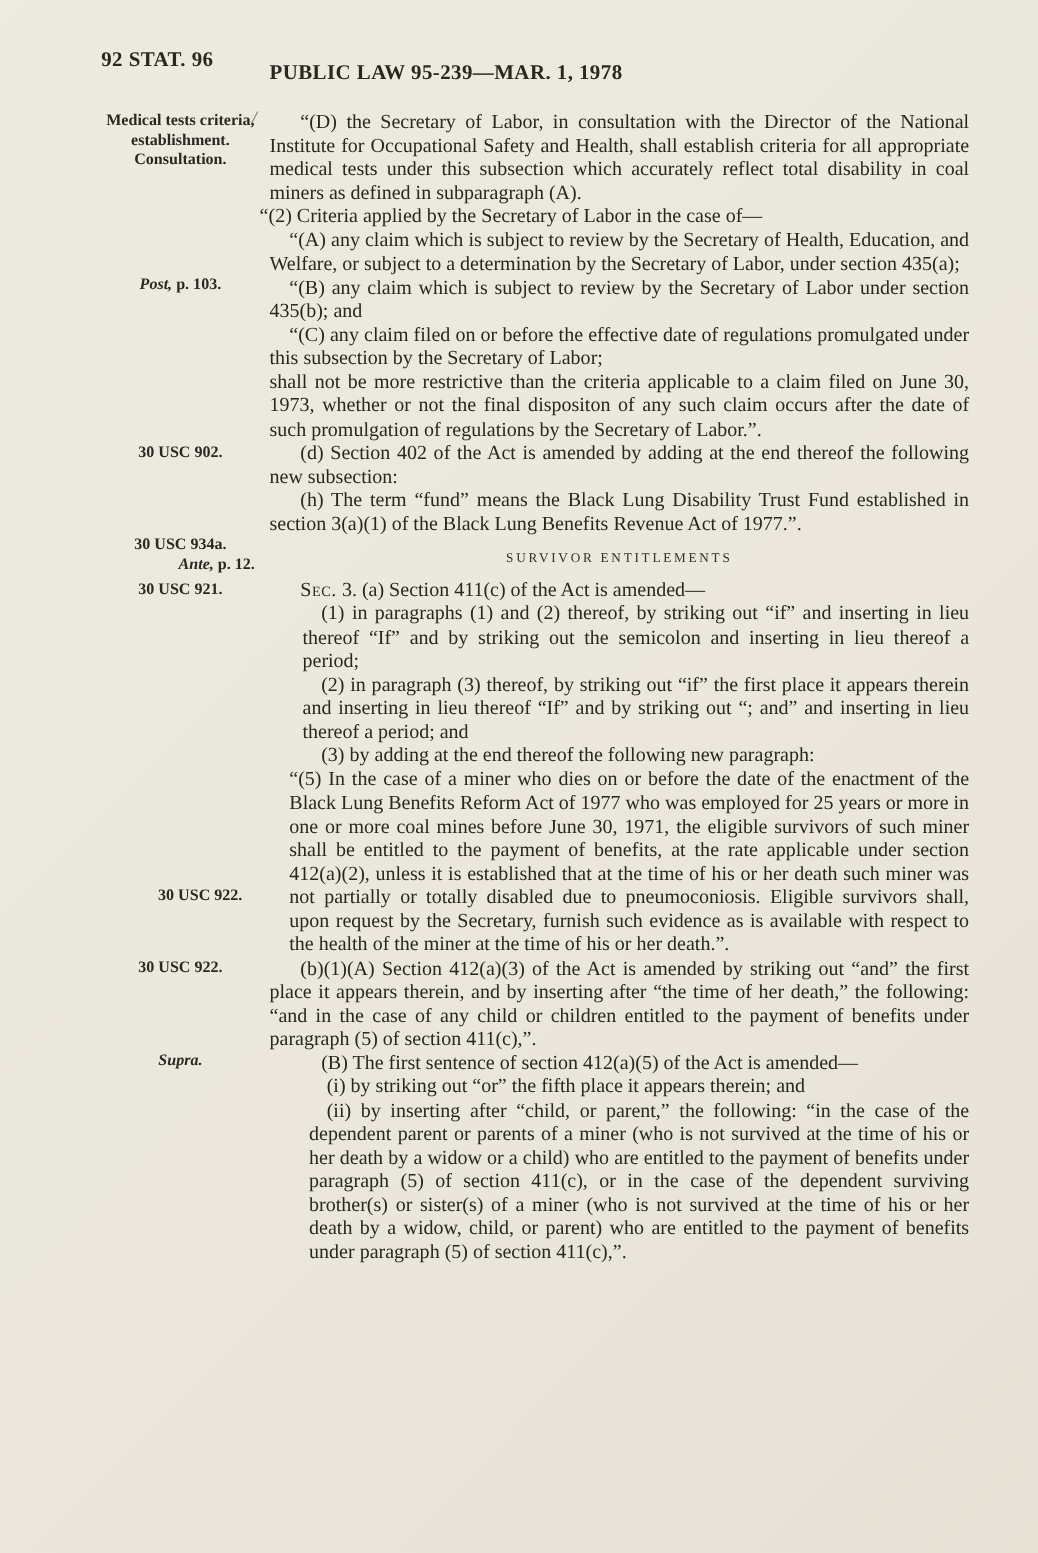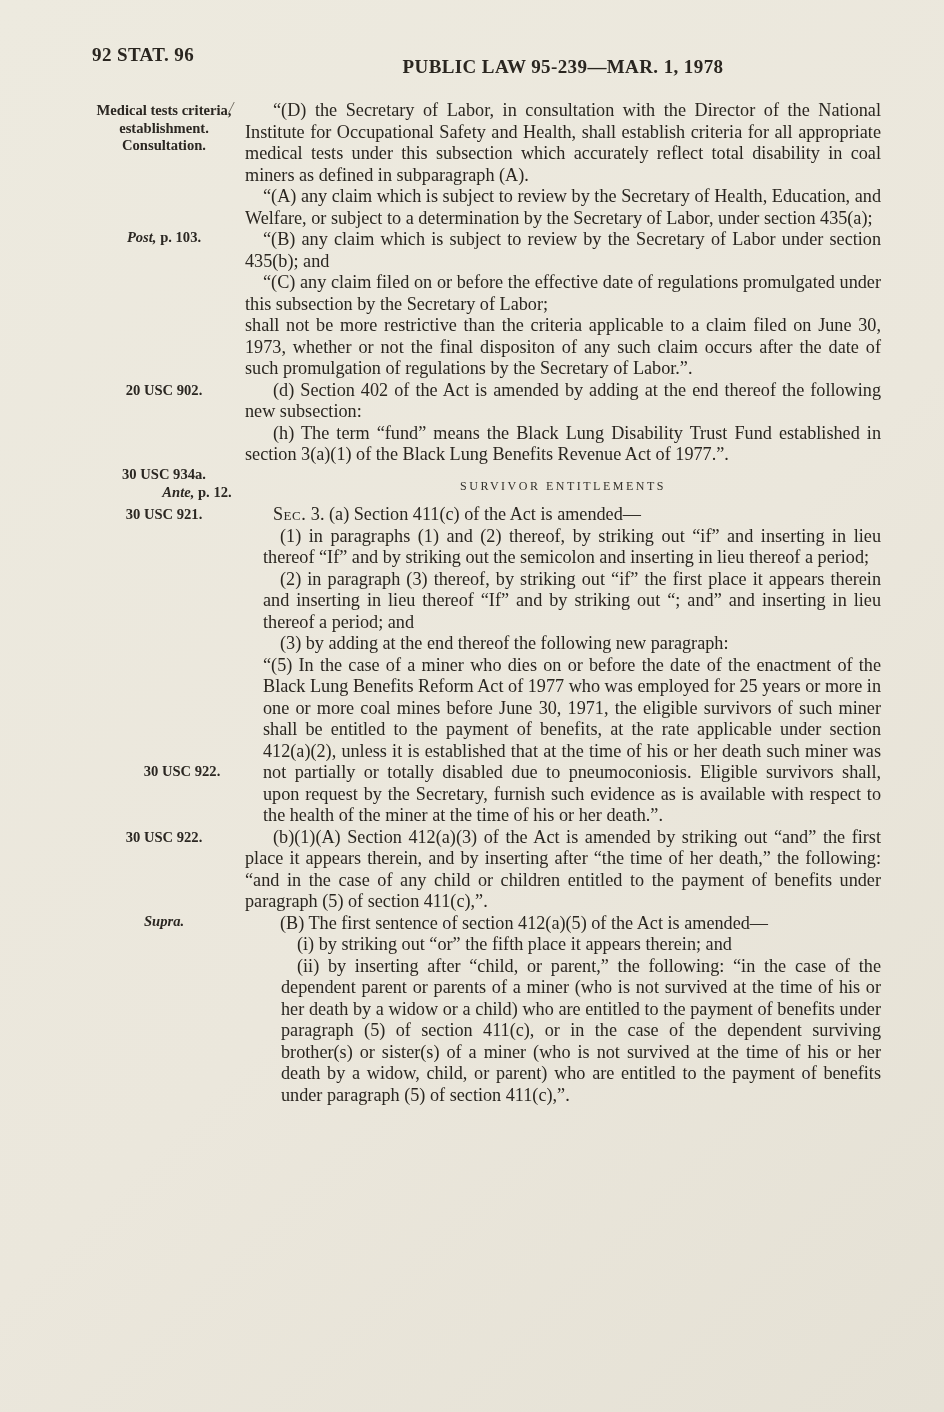--- a/index.html
+++ b/index.html
@@ -13,32 +13,32 @@
     font-family: "Liberation Serif", "DejaVu Serif", serif;
     color: #2a2620;
     overflow: hidden;
   }
   .hdr-stat {
     position: absolute; top: 44px; left: 92px;
     font-size: 19px; font-weight: 700; letter-spacing: .4px;
   }
   .hdr-title {
     position: absolute; top: 56px; left: 245px; width: 636px;
-    text-align: center; font-size: 19px; font-weight: 700; letter-spacing: .4px;
+    font-size: 19px; font-weight: 700; letter-spacing: .4px;
   }
   .body-col {
     position: absolute; top: 100px; left: 245px; width: 636px;
     font-size: 18.2px; line-height: 21.5px; text-align: justify;
   }
   .blk { position: relative; margin: 0; text-align: justify; }
   .ti28 { text-indent: 28px; }
   .ti18 { text-indent: 18px; }
   .ti0  { text-indent: 0; }
   .tineg { text-indent: -9px; }
-  .ind1 { margin-left: 18px; text-indent: 17px; }
+  .ind1 { margin-left: 30px; text-indent: 17px; }
   .ind1z { margin-left: 18px; text-indent: 0; }
   .ind2 { margin-left: 36px; text-indent: 16px; }
   .crosshead {
     margin: 10px 0 7px; text-align: center; text-indent: 0;
     font-size: 12px; letter-spacing: 2.5px; font-weight: 400; color: #33302a;
   }
   .sc { font-variant: small-caps; letter-spacing: .5px; }
   .note {
     position: absolute; left: -152px; top: 2px; width: 142px;
     font-size: 14.6px; line-height: 17.6px; font-weight: 700;
@@ -64,40 +64,43 @@
   <div class="hdr-title">PUBLIC LAW 95-239—MAR. 1, 1978</div>
 
   <div class="body-col">
 
     <p class="blk ti28">
       <span class="note">Medical tests criteria, establishment. Consultation.</span>
       <span class="tick">/</span>
       <span>“(D) the Secretary of Labor, in consultation with the Director of the National Institute for Occupational Safety and Health, shall establish criteria for all appropriate medical tests under this subsection which accurately reflect total disability in coal miners as defined in subparagraph (A).</span>
     </p>
 
+    <p class="blk tineg">
+      <span>“(2) Criteria applied by the Secretary of Labor in the case of—</span>
+    </p>
 
     <p class="blk ti18">
       <span class="note n-dy43"><i>Post,</i><span> p. 103.</span></span>
       <span>“(A) any claim which is subject to review by the Secretary of Health, Education, and Welfare, or subject to a determination by the Secretary of Labor, under section 435(a);</span>
     </p>
 
     <p class="blk ti18">
       <span>“(B) any claim which is subject to review by the Secretary of Labor under section 435(b); and</span>
     </p>
 
     <p class="blk ti18">
       <span>“(C) any claim filed on or before the effective date of regulations promulgated under this subsection by the Secretary of Labor;</span>
     </p>
 
     <p class="blk ti0">
       <span>shall not be more restrictive than the criteria applicable to a claim filed on June 30, 1973, whether or not the final dispositon of any such claim occurs after the date of such promulgation of regulations by the Secretary of Labor.”.</span>
     </p>
 
     <p class="blk ti28">
-      <span class="note">20 USC 902.</span>
+      <span class="note">30 USC 902.</span>
       <span>(d) Section 402 of the Act is amended by adding at the end thereof the following new subsection:</span>
     </p>
 
     <p class="blk ti28">
       <span class="note n-dy43">30 USC 934a.</span>
       <span class="note n-dy61"><i>Ante,</i><span> p. 12.</span></span>
       <span>(h) The term “fund” means the Black Lung Disability Trust Fund established in section 3(a)(1) of the Black Lung Benefits Revenue Act of 1977.”.</span>
     </p>
 
     <p class="blk crosshead">SURVIVOR ENTITLEMENTS</p>

